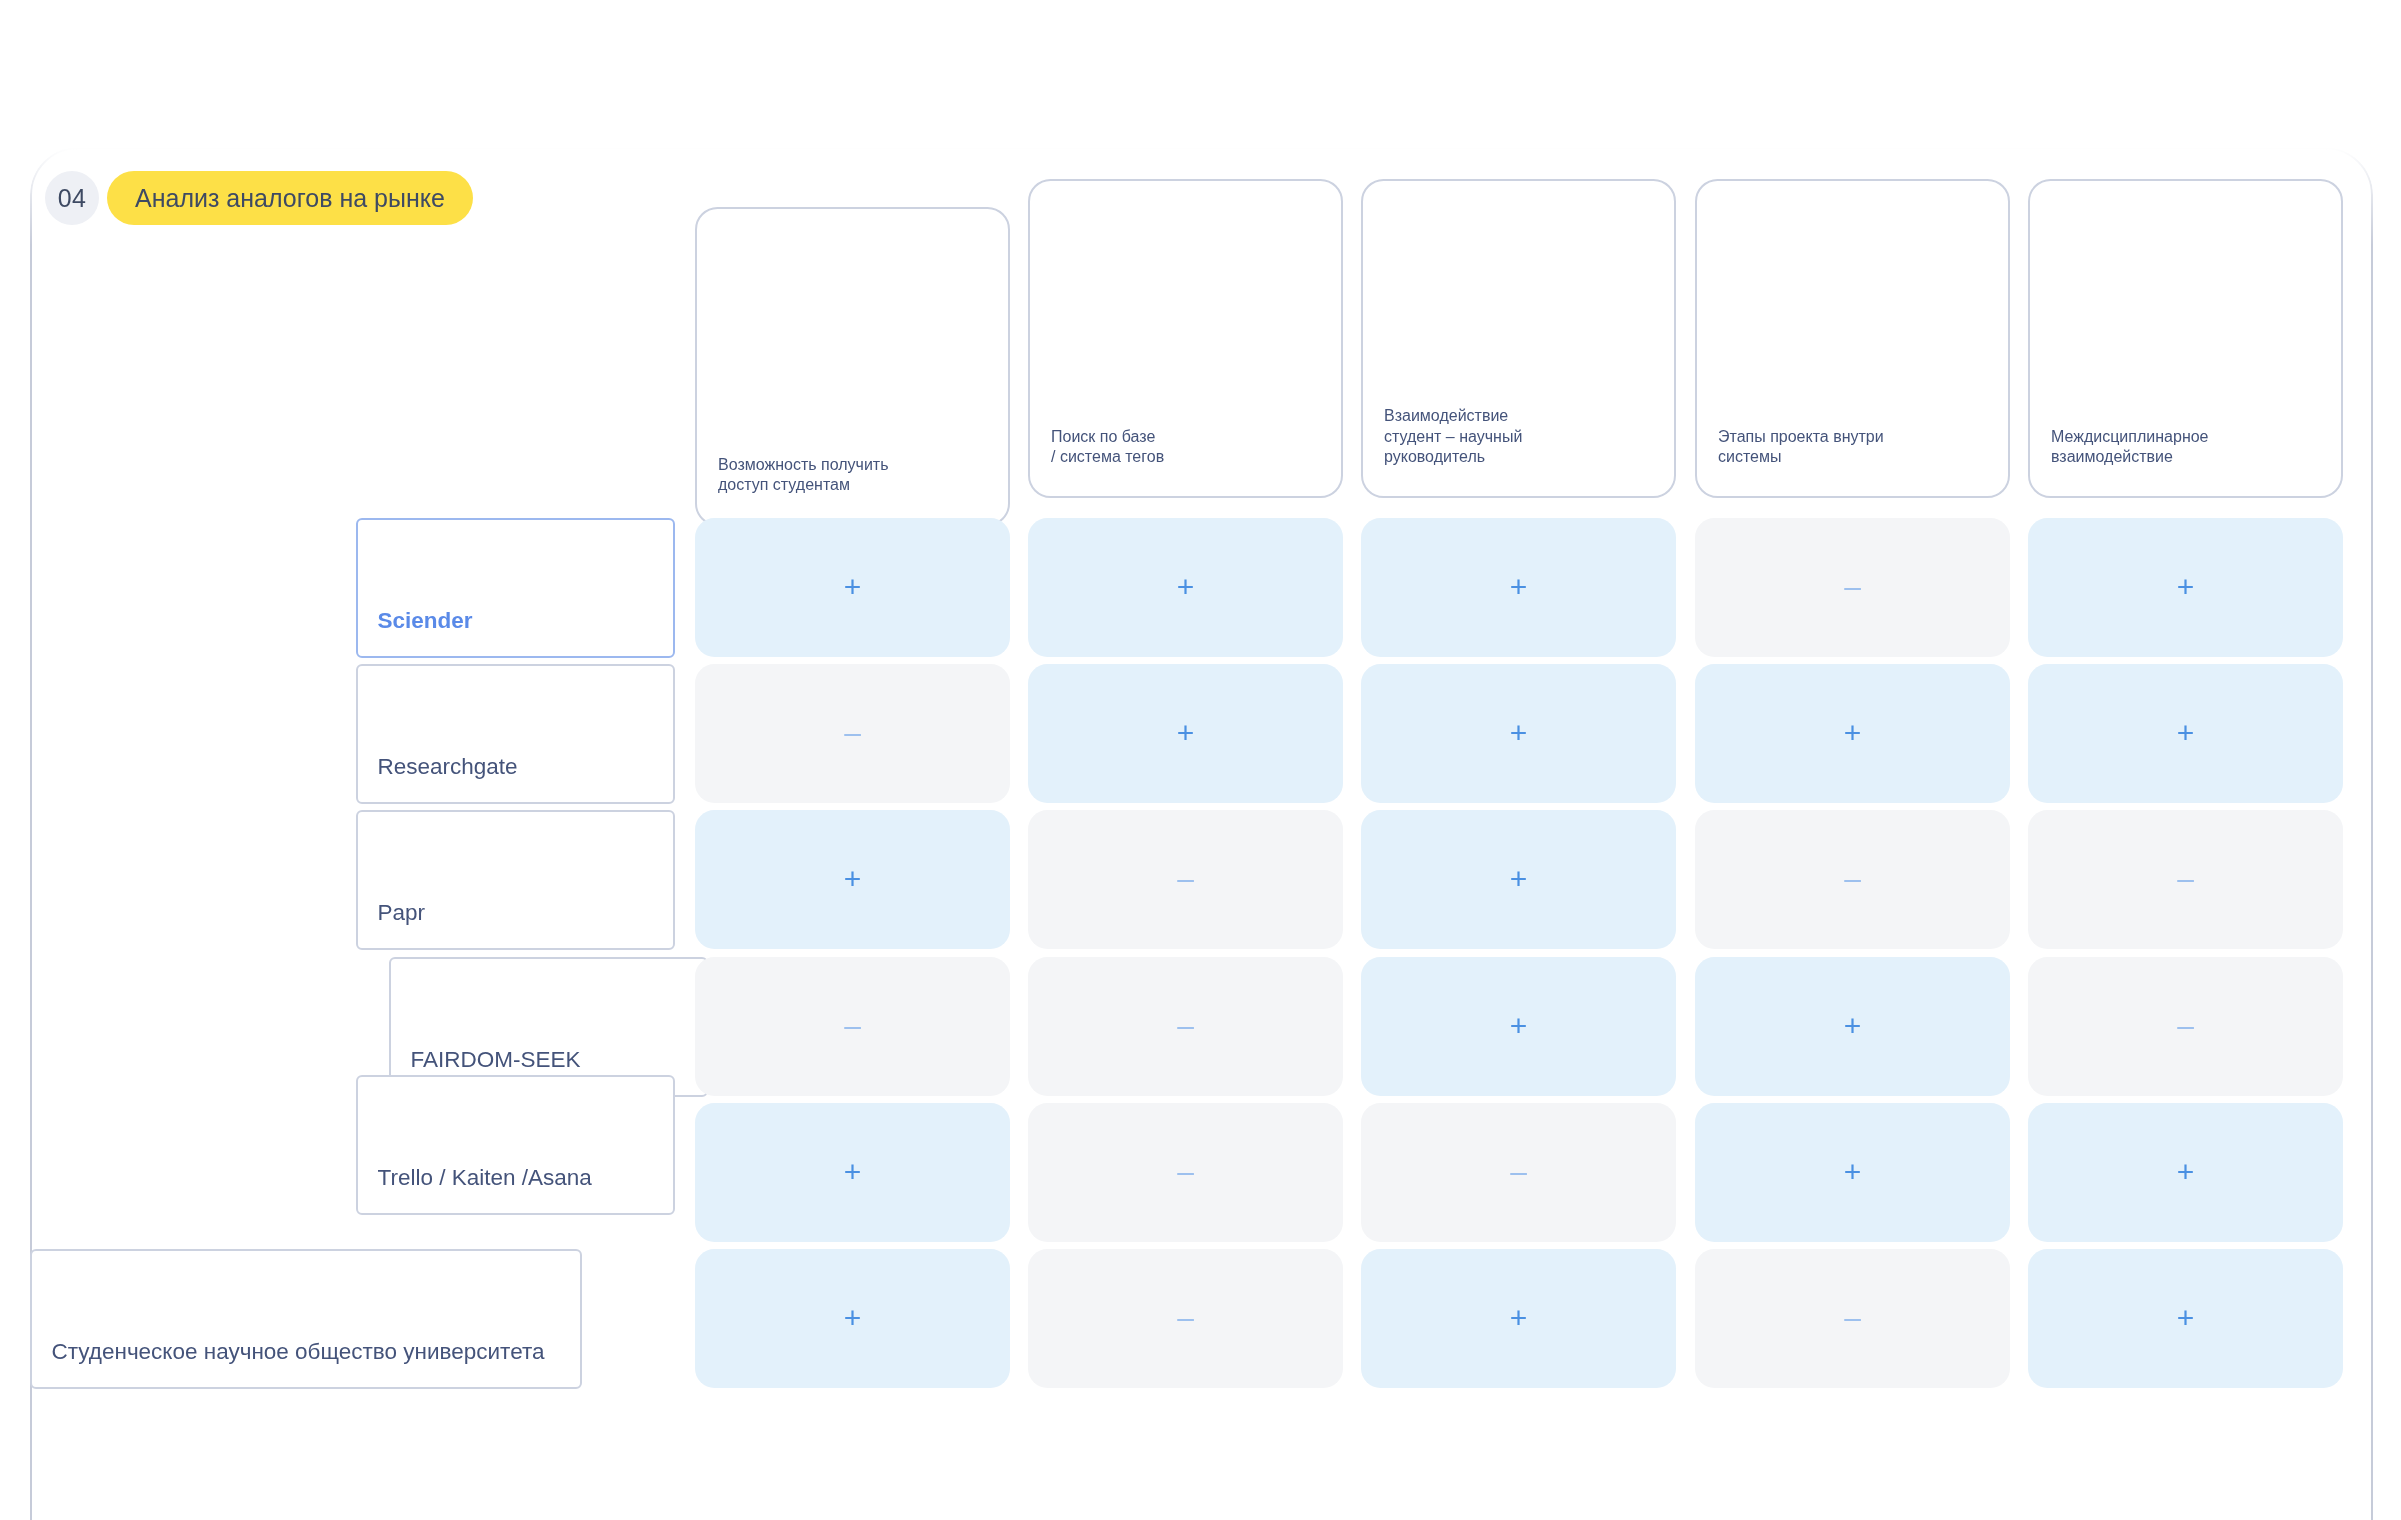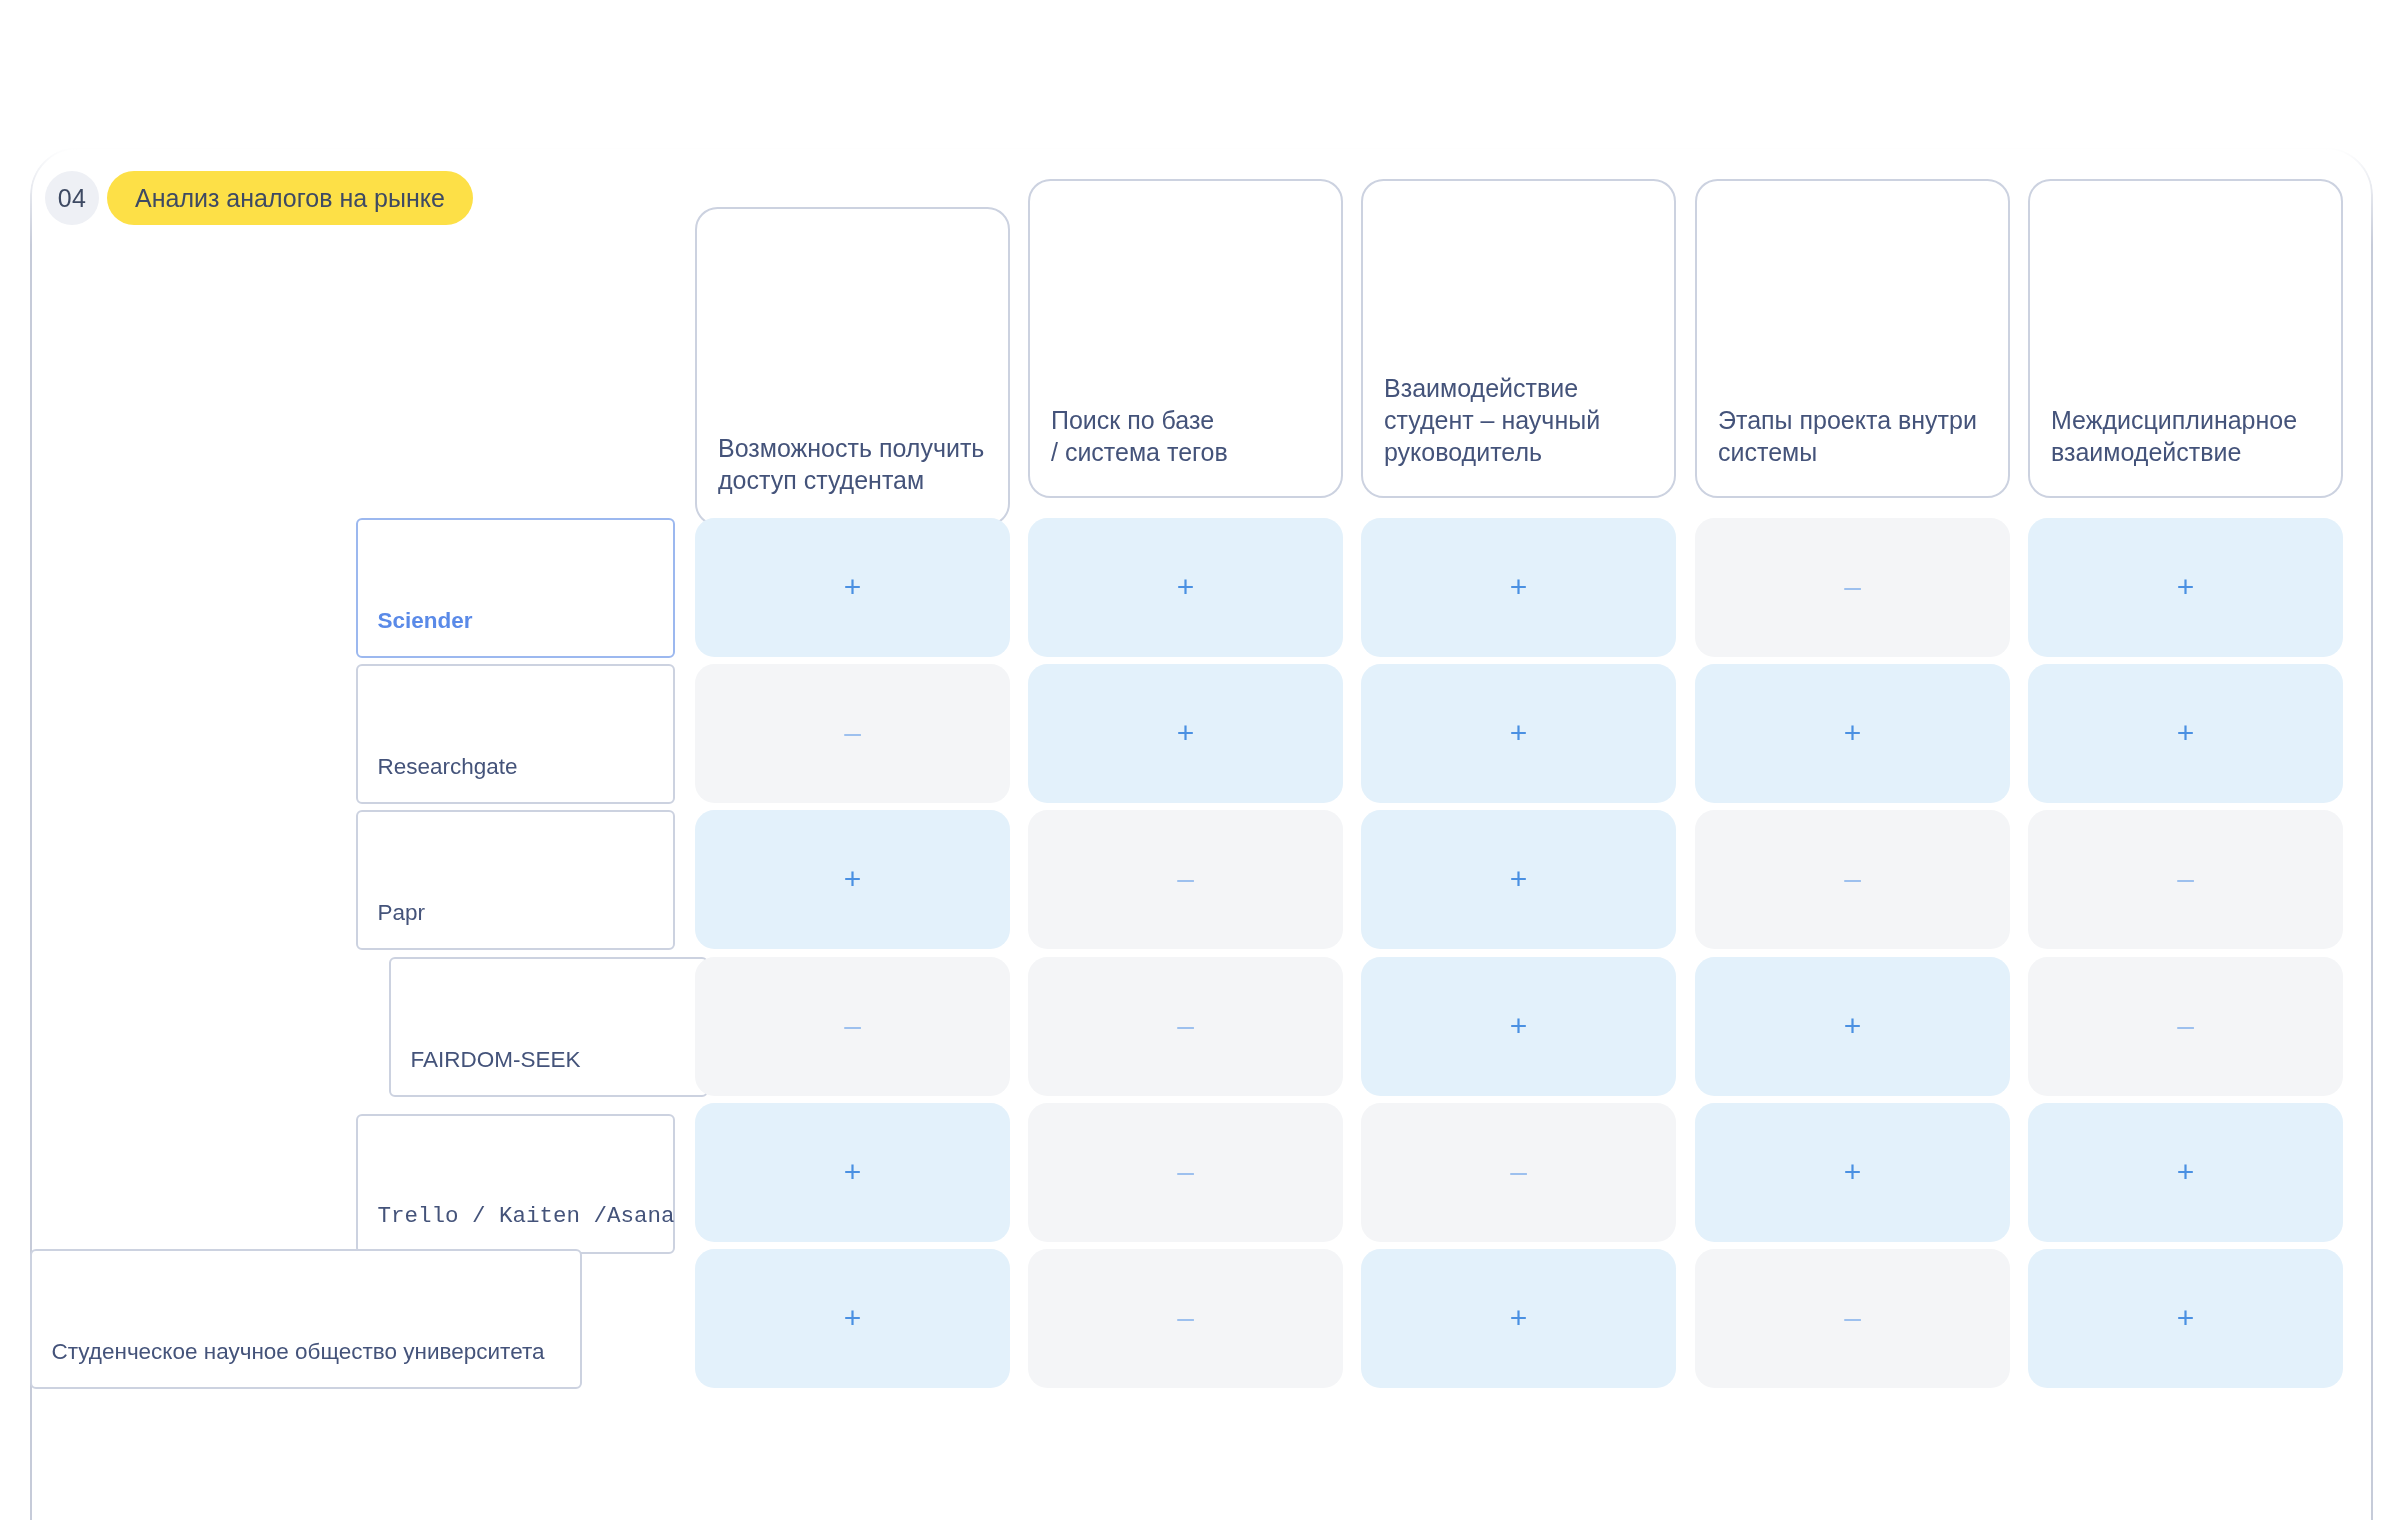--- a/index.html
+++ b/index.html
@@ -57,21 +57,21 @@
     top: 179px;
     width: 315px; height: 319px;
     border: 2.3px solid #ccd2e0;
     border-radius: 22.5px;
     background: #ffffff;
     display: flex; align-items: flex-end;
     padding: 0 21px 28.5px 21px;
   }
   .col-head span {
     color: #44537a;
-    font-size: 25px;
+    font-size: 16px;
     line-height: 1.28;
     white-space: pre-line;
   }
 
   .row-label {
     position: absolute;
     width: 319px; height: 140px;
     border: 2.3px solid #ccd2e0;
     border-radius: 6px;
     background: #ffffff;
@@ -197,21 +197,21 @@
     </div>
     <div class="cell plus" style="left: 1361px; top: 957px;">
       <span class="glyph">+</span>
     </div>
     <div class="cell plus" style="left: 1695px; top: 957px;">
       <span class="glyph">+</span>
     </div>
     <div class="cell minus" style="left: 2028px; top: 957px;">
       <span class="glyph">–</span>
     </div>
-    <div class="row-label" style="left: 356px; top: 1114px; font-family: Liberation Mono, monospace;">
+    <div class="row-label" style="left: 356px; top: 1075px;">
       <span>Trello / Kaiten /Asana</span>
     </div>
     <div class="cell plus" style="left: 695px; top: 1103px;">
       <span class="glyph">+</span>
     </div>
     <div class="cell minus" style="left: 1028px; top: 1103px;">
       <span class="glyph">–</span>
     </div>
     <div class="cell minus" style="left: 1361px; top: 1103px;">
       <span class="glyph">–</span>

